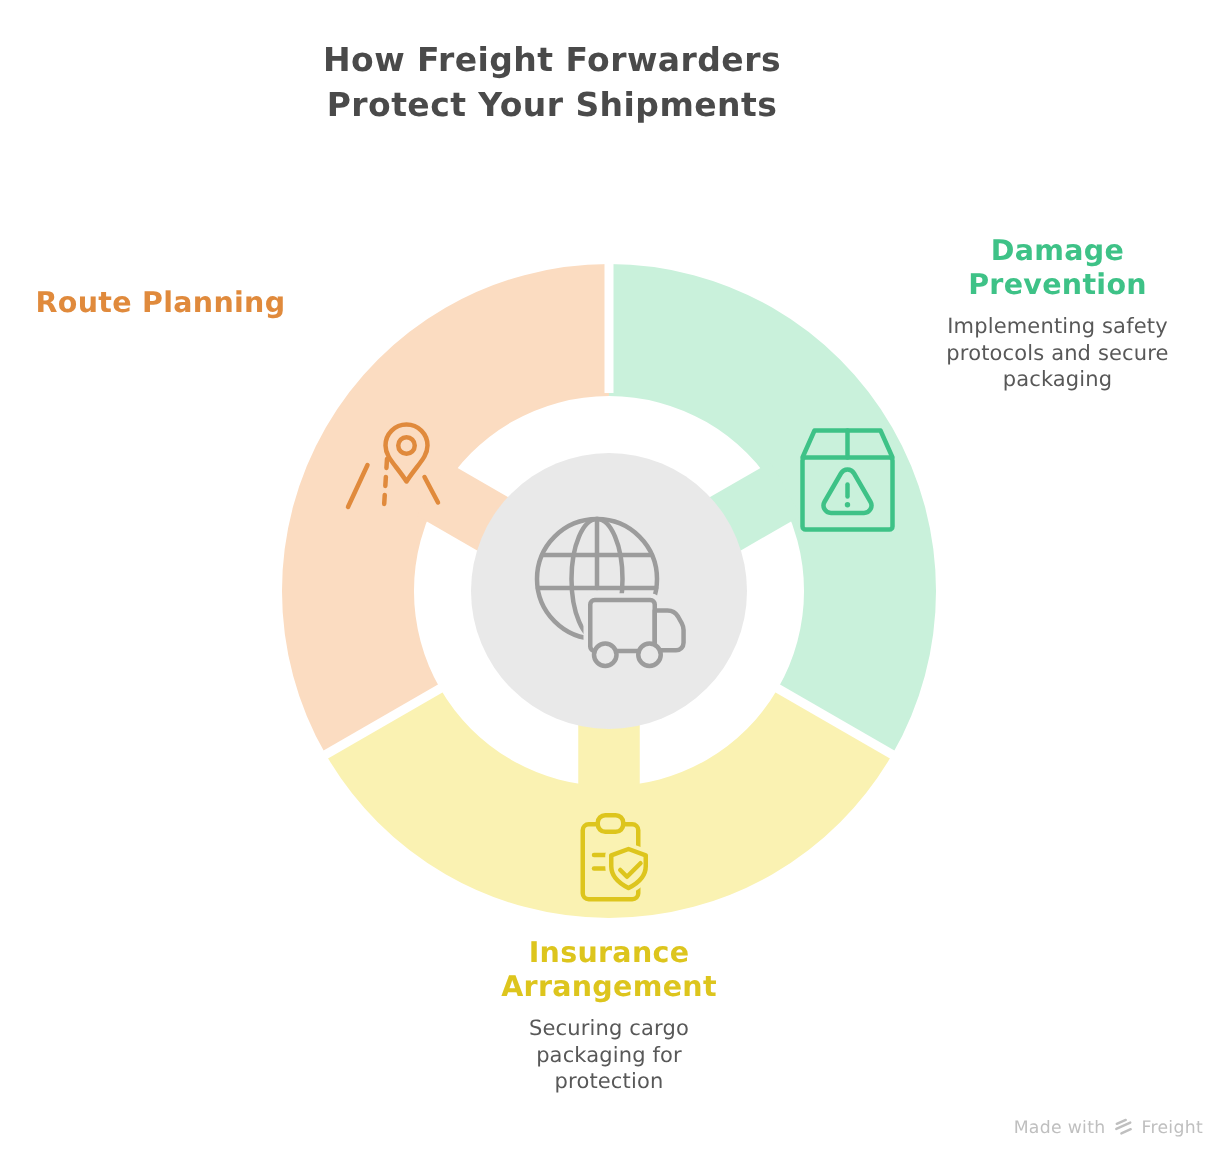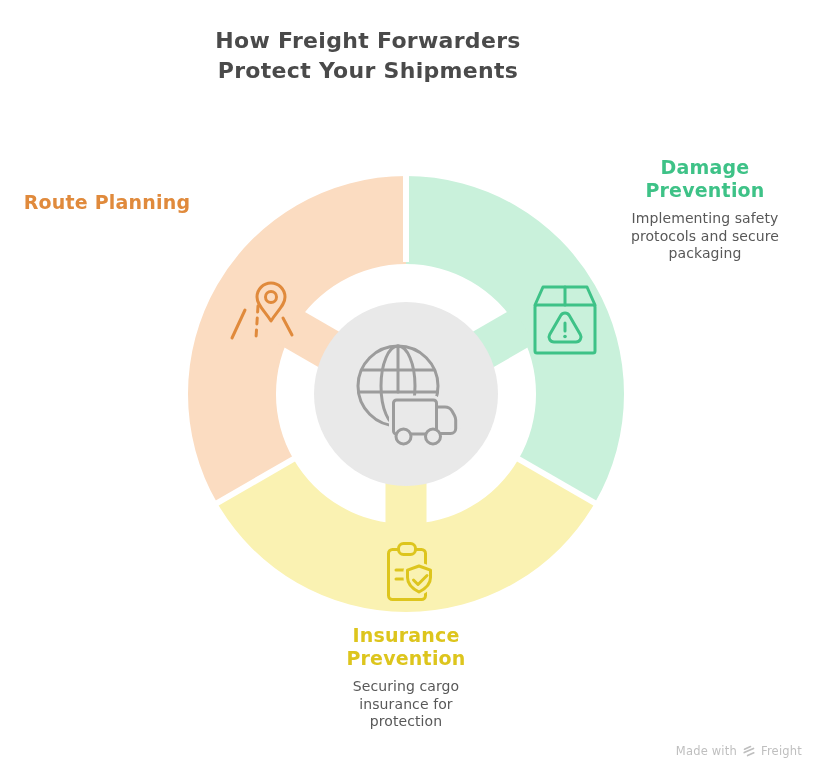--- a/index.html
+++ b/index.html
@@ -137,23 +137,23 @@
   <div class="seg-label label-damage">
     <h2>Damage
 Prevention</h2>
     <p>Implementing safety
 protocols and secure
 packaging</p>
   </div>
 
   <div class="seg-label label-insurance">
     <h2>Insurance
-Prevention</h2>
+Arrangement</h2>
     <p>Securing cargo
-insurance for
+packaging for
 protection</p>
   </div>
 
   <div class="watermark">
     <span>Made with</span>
     <svg width="14" height="14" viewBox="0 0 14 14">
       <g fill="none" stroke="var(--watermark-text)" stroke-width="1.6" stroke-linecap="round">
         <path d="M2.5 5.2 L8.5 2.6"></path>
         <path d="M2.2 8.6 L11.5 4.4"></path>
         <path d="M5.6 11.6 L11.8 8.8"></path>

